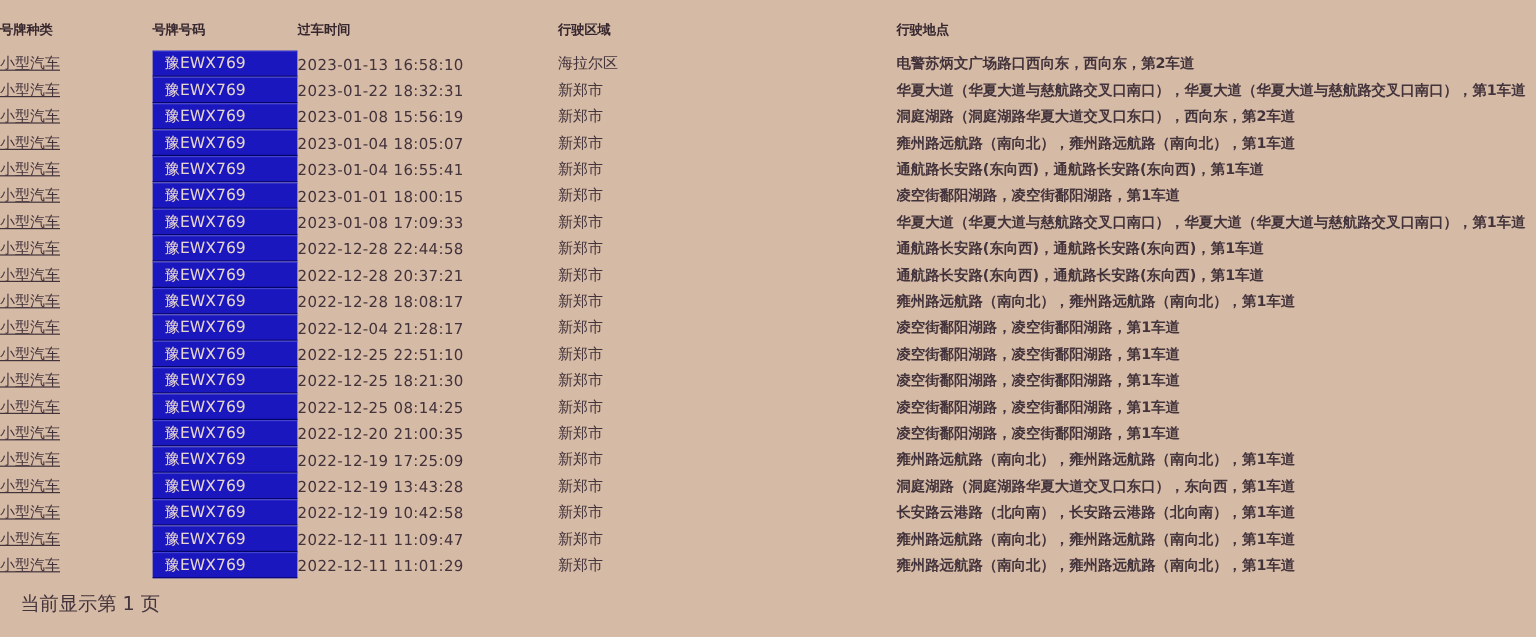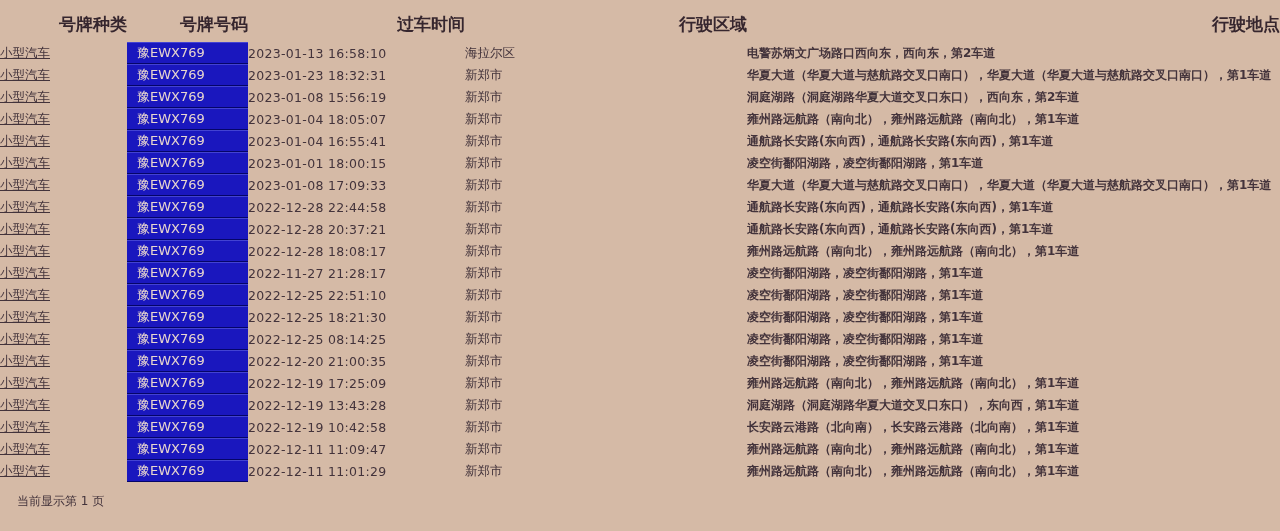--- a/index.html
+++ b/index.html
@@ -16,43 +16,43 @@
     width:1280px;height:531px;overflow:hidden;
     background:var(--page-bg);
     font-family:"DejaVu Sans","Liberation Sans",sans-serif;
     color:var(--text);
   }
   table.records{
     border-collapse:collapse;table-layout:fixed;width:1280px;margin:0;
   }
   table.records th{
     height:36px;padding:6px 0 0 0;
-    font-size:17px;font-weight:bold;color:var(--header-text);
-    text-align:right;vertical-align:middle;white-space:nowrap;
+    font-size:11px;font-weight:bold;color:var(--header-text);
+    text-align:left;vertical-align:middle;white-space:nowrap;
   }
   table.records td{
     height:21.7px;padding:0;margin:0;
     vertical-align:middle;white-space:nowrap;overflow:hidden;
   }
   td.c-type{padding-left:16px;font-size:12.5px;text-decoration:underline;}
   td.c-plate{padding:0;}
   td.c-time{padding-left:10px;font-size:12.5px;letter-spacing:0.3px;}
   td.c-area{padding-left:18px;font-size:12.5px;font-family:Liberation Mono, monospace;}
   td.c-loc{padding-left:0;font-size:12px;font-weight:bold;}
   .plate-badge{
     box-sizing:border-box;height:22px;width:121px;
     background:var(--plate-bg);
     border-top:1px solid var(--plate-border-light);
     border-bottom:1px solid var(--plate-border-dark);
     color:var(--plate-text);
     font-size:13px;font-weight:normal;
     display:flex;align-items:center;padding-left:10px;
   }
   .footer-status{
-    margin:11px 12px 0 17px;font-size:12px;color:var(--text);
+    margin:11px 12px 0 17px;font-size:16px;color:var(--text);
   }
 </style>
 </head>
 <body>
 
 <div class="page">
   <table class="records">
     <colgroup>
       <col style="width:127px">
       <col style="width:121px">
@@ -77,21 +77,21 @@
           </td>
           <td class="c-time">2023-01-13 16:58:10</td>
           <td class="c-area">海拉尔区</td>
           <td class="c-loc">电警苏炳文广场路口西向东，西向东，第2车道</td>
         </tr>
         <tr>
           <td class="c-type">小型汽车</td>
           <td class="c-plate">
             <div class="plate-badge">豫EWX769</div>
           </td>
-          <td class="c-time">2023-01-23 18:32:31</td>
+          <td class="c-time">2023-01-22 18:32:31</td>
           <td class="c-area">新郑市</td>
           <td class="c-loc">华夏大道（华夏大道与慈航路交叉口南口），华夏大道（华夏大道与慈航路交叉口南口），第1车道</td>
         </tr>
         <tr>
           <td class="c-type">小型汽车</td>
           <td class="c-plate">
             <div class="plate-badge">豫EWX769</div>
           </td>
           <td class="c-time">2023-01-08 15:56:19</td>
           <td class="c-area">新郑市</td>
@@ -158,21 +158,21 @@
           </td>
           <td class="c-time">2022-12-28 18:08:17</td>
           <td class="c-area">新郑市</td>
           <td class="c-loc">雍州路远航路（南向北），雍州路远航路（南向北），第1车道</td>
         </tr>
         <tr>
           <td class="c-type">小型汽车</td>
           <td class="c-plate">
             <div class="plate-badge">豫EWX769</div>
           </td>
-          <td class="c-time">2022-11-27 21:28:17</td>
+          <td class="c-time">2022-12-04 21:28:17</td>
           <td class="c-area">新郑市</td>
           <td class="c-loc">凌空街鄱阳湖路，凌空街鄱阳湖路，第1车道</td>
         </tr>
         <tr>
           <td class="c-type">小型汽车</td>
           <td class="c-plate">
             <div class="plate-badge">豫EWX769</div>
           </td>
           <td class="c-time">2022-12-25 22:51:10</td>
           <td class="c-area">新郑市</td>

